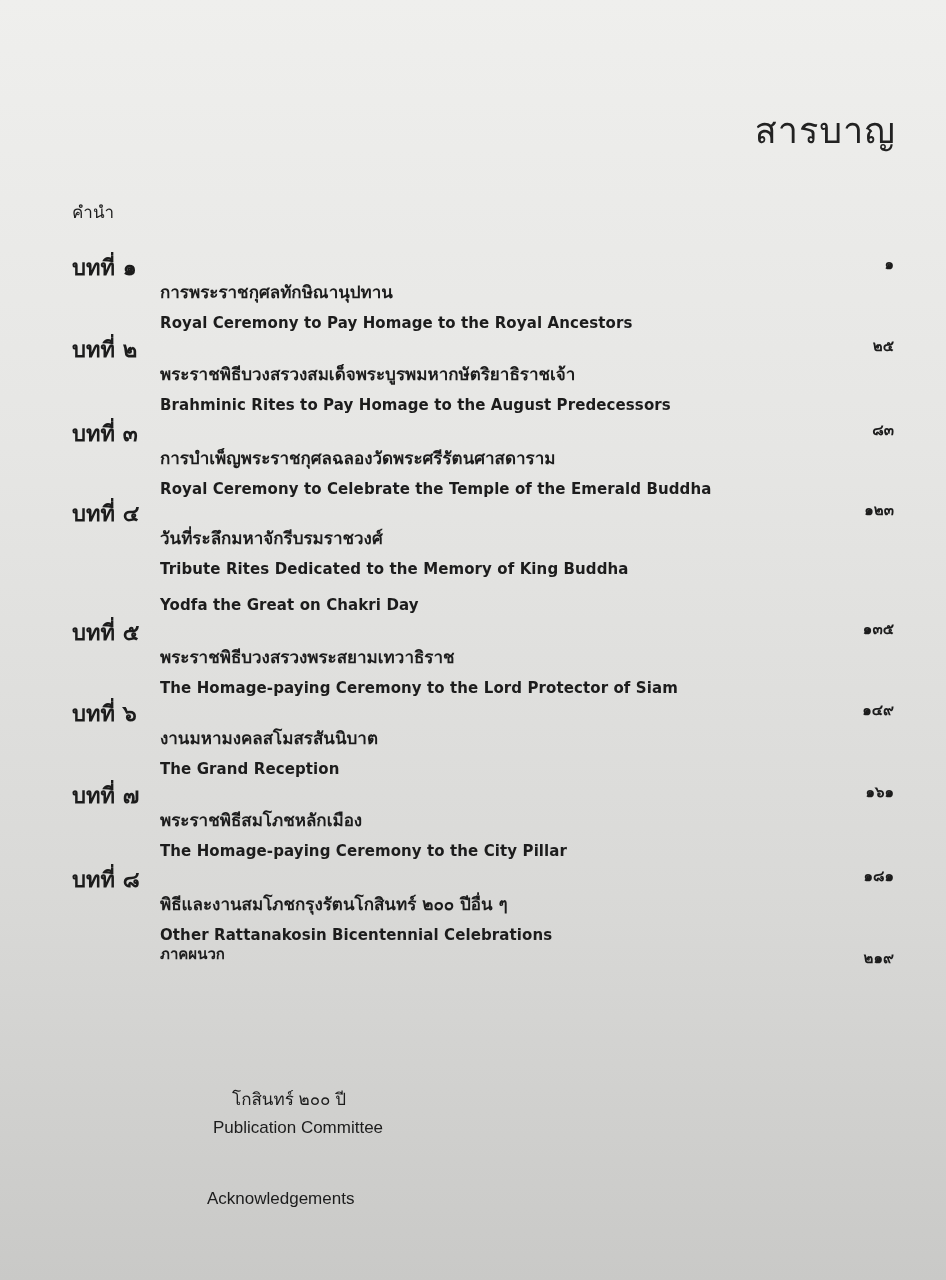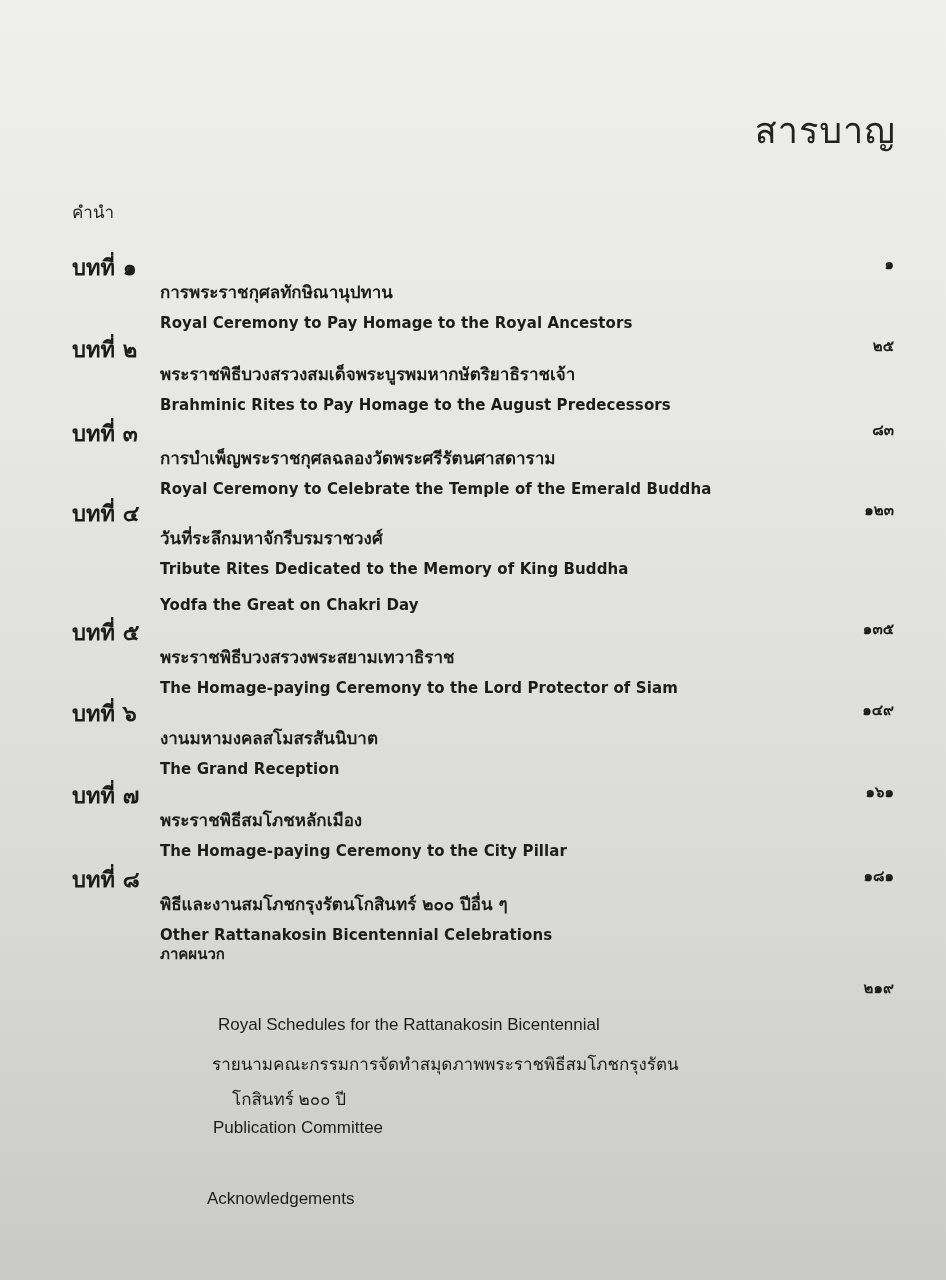--- a/index.html
+++ b/index.html
@@ -88,21 +88,20 @@
       font-size: 15px;
       font-weight: bold;
     }
     .appendix-page {
       position: absolute;
       right: 52px;
       top: 946px;
       font-family: "DejaVu Sans", "Liberation Sans", sans-serif;
       font-size: 15px;
       font-weight: bold;
-      margin-top: 30px;
     }
     .app-item {
       position: absolute;
       font-family: "Liberation Sans", "DejaVu Sans", sans-serif;
       font-size: 17px;
       white-space: nowrap;
     }
   </style>
 </head>
 <body>
@@ -166,19 +165,17 @@
   <div class="chapter" style="top:862px;">
     <span class="ch-label">บทที่ ๘</span>
     <span class="ch-thai">พิธีและงานสมโภชกรุงรัตนโกสินทร์ ๒๐๐ ปีอื่น ๆ</span>
     <span class="ch-page">๑๘๑</span>
     <span class="ch-en l1">Other Rattanakosin Bicentennial Celebrations</span>
   </div>
 
   <div class="appendix-title">ภาคผนวก</div>
   <div class="appendix-page">๒๑๙</div>
 
-  <div class="app-item" style="left:218px; top:1015px;">Royal Schedules for the Rattanakosin Bicentennial</div>
-  <div class="app-item" style="left:212px; top:1050px;">รายนามคณะกรรมการจัดทำสมุดภาพพระราชพิธีสมโภชกรุงรัตน</div>
   <div class="app-item" style="left:232px; top:1085px;">โกสินทร์ ๒๐๐ ปี</div>
   <div class="app-item" style="left:213px; top:1118px;">Publication Committee</div>
   <div class="app-item" style="left:207px; top:1189px;">Acknowledgements</div>
 
 </div>
 
 </body></html>

